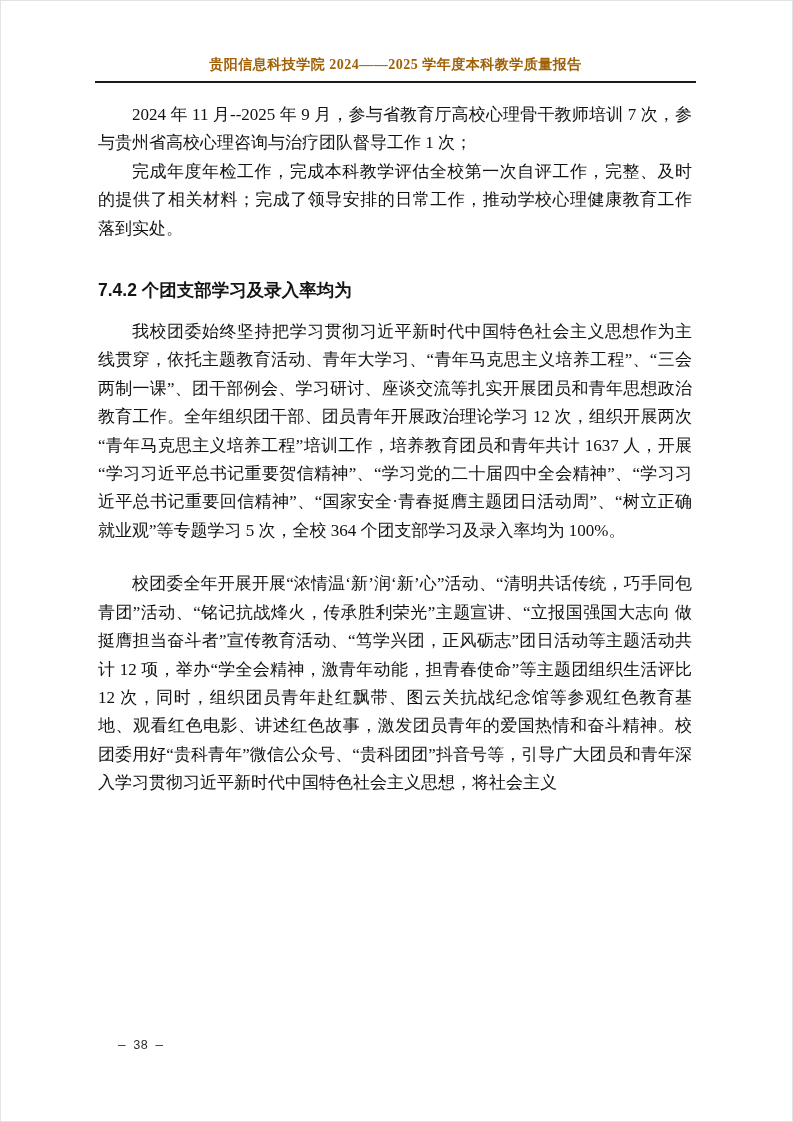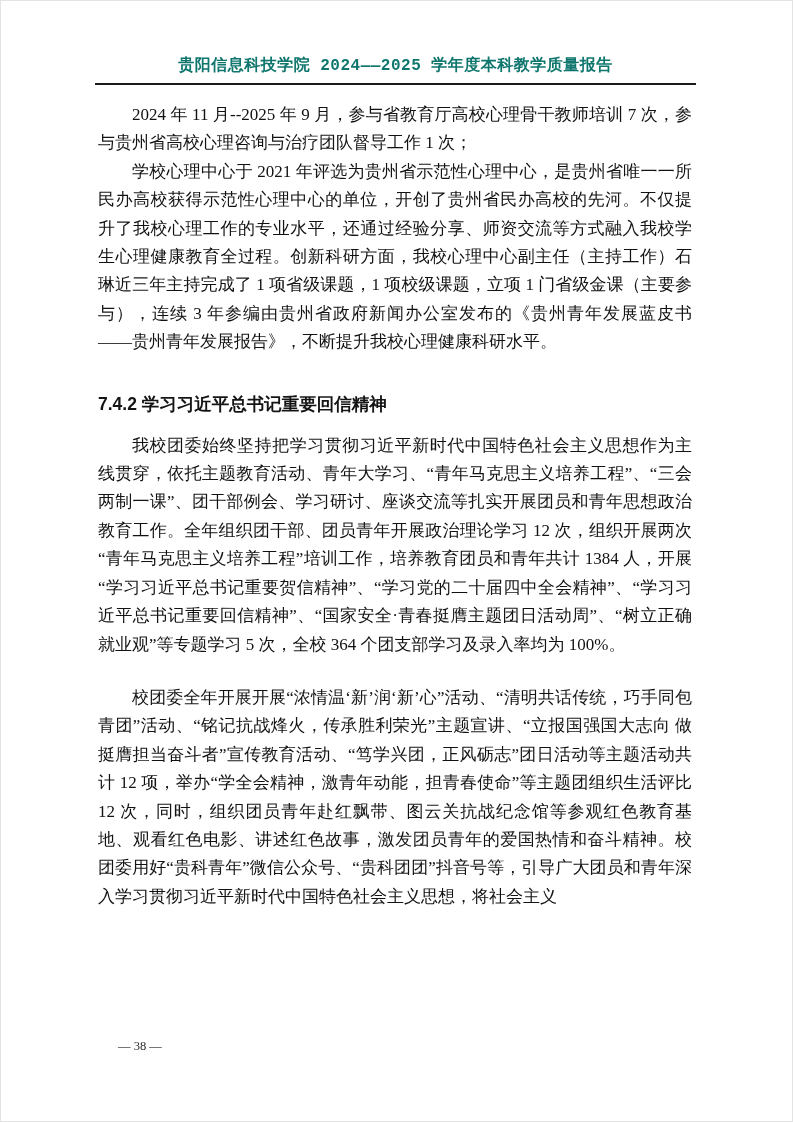--- a/index.html
+++ b/index.html
@@ -21,25 +21,25 @@
   .header {
     position: absolute;
     left: 94px;
     top: 54px;
     width: 601px;
     text-align: center;
     border-bottom: 2px solid #1a1a1a;
     padding-bottom: 7px;
   }
   .header-title {
-    font-family: Liberation Mono, monospace;
+    font-family: Liberation Serif, serif;
     font-weight: 700;
-    font-size: 16px;
+    font-size: 14px;
     letter-spacing: 0.5px;
-    color: #0f766e;
+    color: #a16207;
     white-space: nowrap;
   }
   .content {
     position: absolute;
     left: 97px;
     top: 100px;
     width: 594px;
   }
   p.body-para {
     margin: 0;
@@ -58,40 +58,40 @@
     font-family: "Liberation Sans", "DejaVu Sans", sans-serif;
     font-weight: 700;
     font-size: 17.5px;
     line-height: 26px;
     color: #141414;
   }
   .page-number {
     position: absolute;
     left: 117px;
     top: 1038px;
-    font-family: Liberation Serif, serif;
+    font-family: Liberation Mono, monospace;
     font-size: 12.5px;
     color: #2a2a2a;
     white-space: nowrap;
   }
 </style>
 </head>
 <body>
 
 <div class="page">
 
   <div class="header">
     <span class="header-title">贵阳信息科技学院 2024——2025 学年度本科教学质量报告</span>
   </div>
 
   <div class="content">
     <p class="body-para">2024 年 11 月--2025 年 9 月，参与省教育厅高校心理骨干教师培训 7 次，参与贵州省高校心理咨询与治疗团队督导工作 1 次；</p>
-    <p class="body-para">学校心理中心于 2021 年评选为贵州省示范性心理中心，是贵州省唯一一所民办高校获得示范性心理中心的单位，开创了贵州省民办高校的先河。不仅提升了我校心理工作的专业水平，还通过经验分享、师资交流等方式融入我校学生心理健康教育全过程。创新科研方面，我校心理中心副主任（主持工作）石琳近三年主持完成了 1 项省级课题，1 项校级课题，立项 1 门省级金课（主要参与），连续 3 年参编由贵州省政府新闻办公室发布的《贵州青年发展蓝皮书——贵州青年发展报告》，不断提升我校心理健康科研水平。</p>
+    <p class="body-para">完成年度年检工作，完成本科教学评估全校第一次自评工作，完整、及时的提供了相关材料；完成了领导安排的日常工作，推动学校心理健康教育工作落到实处。</p>
 
-    <h2 class="section-heading">7.4.2 学习习近平总书记重要回信精神</h2>
+    <h2 class="section-heading">7.4.2 个团支部学习及录入率均为</h2>
 
-    <p class="body-para">我校团委始终坚持把学习贯彻习近平新时代中国特色社会主义思想作为主线贯穿，依托主题教育活动、青年大学习、“青年马克思主义培养工程”、“三会两制一课”、团干部例会、学习研讨、座谈交流等扎实开展团员和青年思想政治教育工作。全年组织团干部、团员青年开展政治理论学习 12 次，组织开展两次“青年马克思主义培养工程”培训工作，培养教育团员和青年共计 1384 人，开展“学习习近平总书记重要贺信精神”、“学习党的二十届四中全会精神”、“学习习近平总书记重要回信精神”、“国家安全·青春挺膺主题团日活动周”、“树立正确就业观”等专题学习 5 次，全校 364 个团支部学习及录入率均为 100%。</p>
+    <p class="body-para">我校团委始终坚持把学习贯彻习近平新时代中国特色社会主义思想作为主线贯穿，依托主题教育活动、青年大学习、“青年马克思主义培养工程”、“三会两制一课”、团干部例会、学习研讨、座谈交流等扎实开展团员和青年思想政治教育工作。全年组织团干部、团员青年开展政治理论学习 12 次，组织开展两次“青年马克思主义培养工程”培训工作，培养教育团员和青年共计 1637 人，开展“学习习近平总书记重要贺信精神”、“学习党的二十届四中全会精神”、“学习习近平总书记重要回信精神”、“国家安全·青春挺膺主题团日活动周”、“树立正确就业观”等专题学习 5 次，全校 364 个团支部学习及录入率均为 100%。</p>
     <p class="body-para after-heading-2">校团委全年开展开展“浓情温‘新’润‘新’心”活动、“清明共话传统，巧手同包青团”活动、“铭记抗战烽火，传承胜利荣光”主题宣讲、“立报国强国大志向 做挺膺担当奋斗者”宣传教育活动、“笃学兴团，正风砺志”团日活动等主题活动共计 12 项，举办“学全会精神，激青年动能，担青春使命”等主题团组织生活评比 12 次，同时，组织团员青年赴红飘带、图云关抗战纪念馆等参观红色教育基地、观看红色电影、讲述红色故事，激发团员青年的爱国热情和奋斗精神。校团委用好“贵科青年”微信公众号、“贵科团团”抖音号等，引导广大团员和青年深入学习贯彻习近平新时代中国特色社会主义思想，将社会主义</p>
   </div>
 
   <div class="page-number">— 38 —</div>
 
 </div>
 
 </body></html>

